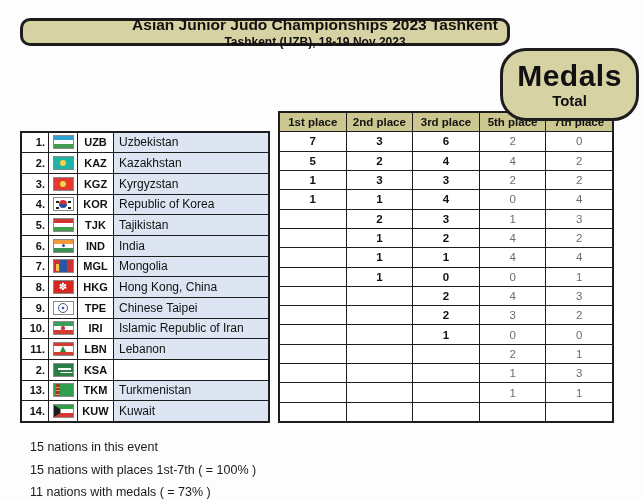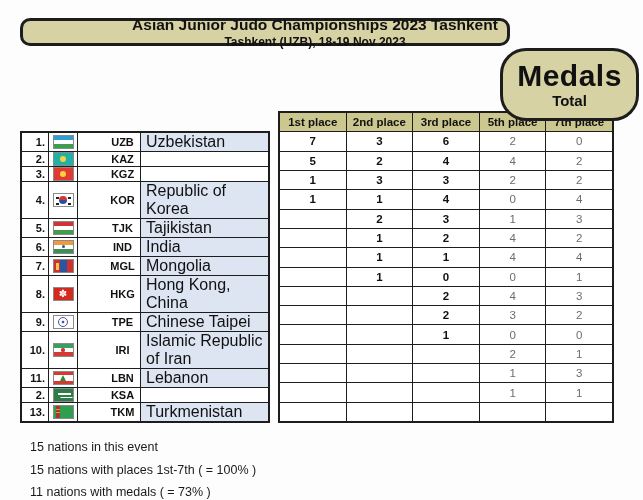--- a/index.html
+++ b/index.html
@@ -59,22 +59,22 @@
   .dcell.muted{color:var(--muted);}
   .left-block{
     position:absolute;left:0;top:19.5px;width:250px;height:292.5px;
     display:flex;flex-direction:column;border:2px solid var(--bd);background:#fff;
   }
   .lrow{display:flex;flex:1;border-bottom:1.5px solid var(--bd);}
   .lrow:last-child{border-bottom:none;}
   .cell{display:flex;align-items:center;border-right:1.5px solid var(--bd);}
   .cell.rank{width:27px;justify-content:flex-end;padding-right:3px;font-weight:bold;font-size:11px;}
   .cell.flagc{width:29px;justify-content:center;}
-  .cell.code{width:36px;justify-content:center;font-weight:bold;font-size:11px;margin-left:27px;}
-  .cell.cname{flex:1;padding-left:5px;font-size:16px;background:var(--namebg);border-right:none;}
+  .cell.code{width:36px;justify-content:center;font-weight:bold;font-size:11px;}
+  .cell.cname{flex:1;padding-left:5px;font-size:12px;background:var(--namebg);border-right:none;text-align:right;}
   
   .flag{position:relative;width:21px;height:14px;border:1px solid #8b8b8b;overflow:hidden;flex-shrink:0;background:#fff;}
   .f-uzb{background:linear-gradient(180deg,#2f9fd0 0 31%,#cc4040 31% 36%,#fff 36% 64%,#cc4040 64% 69%,#3f9e4e 69% 100%);}
   .f-kaz{background:#1fb3a7;}
   .f-kgz{background:#e23a30;}
   .f-kaz::after,.f-kgz::after{
     content:"";position:absolute;left:50%;top:50%;width:6px;height:6px;
     margin:-3px 0 0 -3px;border-radius:50%;background:#f7d046;
   }
   .f-kor{background:#fff;}
@@ -157,27 +157,29 @@
         </div>
         <div class="cell code">UZB</div>
         <div class="cell cname">Uzbekistan</div>
       </div>
       <div class="lrow">
         <div class="cell rank">2.</div>
         <div class="cell flagc">
           <div class="flag f-kaz"></div>
         </div>
         <div class="cell code">KAZ</div>
+        <div class="cell cname">Kazakhstan</div>
       </div>
       <div class="lrow">
         <div class="cell rank">3.</div>
         <div class="cell flagc">
           <div class="flag f-kgz"></div>
         </div>
         <div class="cell code">KGZ</div>
+        <div class="cell cname">Kyrgyzstan</div>
       </div>
       <div class="lrow">
         <div class="cell rank">4.</div>
         <div class="cell flagc">
           <div class="flag f-kor"></div>
         </div>
         <div class="cell code">KOR</div>
         <div class="cell cname">Republic of Korea</div>
       </div>
       <div class="lrow">
@@ -243,20 +245,28 @@
         </div>
         <div class="cell code">KSA</div>
       </div>
       <div class="lrow">
         <div class="cell rank">13.</div>
         <div class="cell flagc">
           <div class="flag f-tkm"></div>
         </div>
         <div class="cell code">TKM</div>
         <div class="cell cname">Turkmenistan</div>
+      </div>
+      <div class="lrow">
+        <div class="cell rank">14.</div>
+        <div class="cell flagc">
+          <div class="flag f-kuw"></div>
+        </div>
+        <div class="cell code">KUW</div>
+        <div class="cell cname">Kuwait</div>
       </div>
     </div>
   <div class="right-block">
     <div class="header-row">
         <div class="hcell">1st place</div>
         <div class="hcell">2nd place</div>
         <div class="hcell">3rd place</div>
         <div class="hcell">5th place</div>
         <div class="hcell">7th place</div>
       </div>

